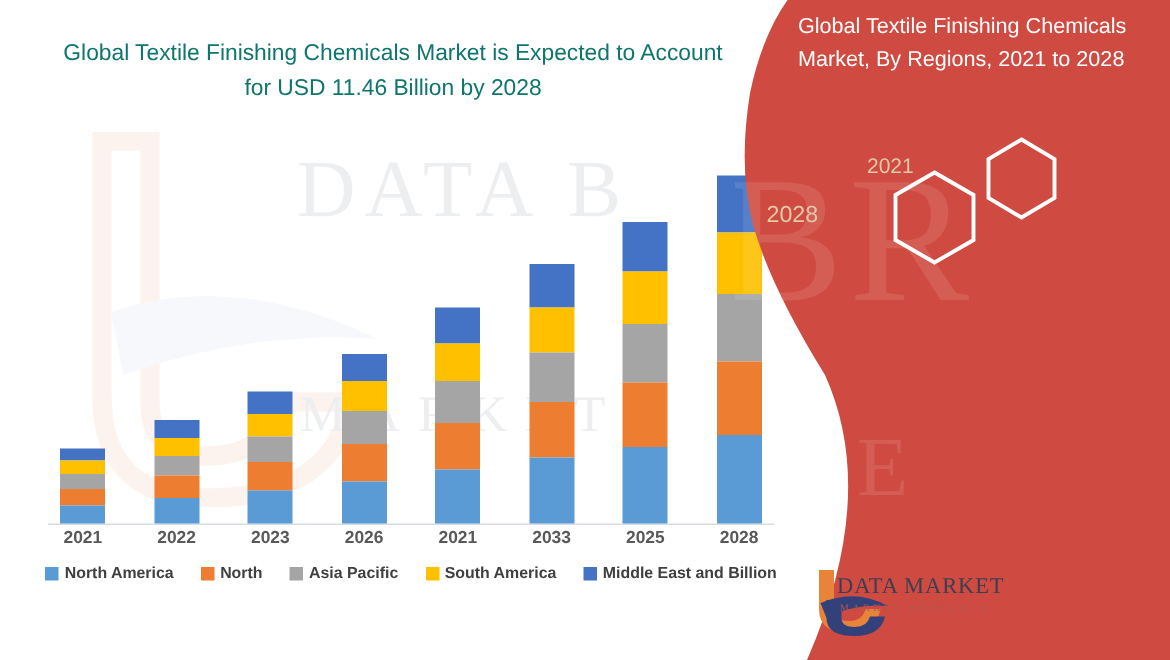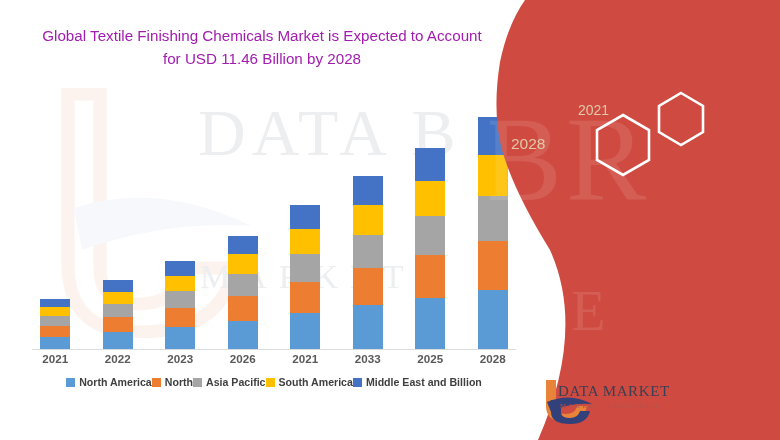--- a/index.html
+++ b/index.html
@@ -33,39 +33,39 @@
     pointer-events: none;
     font-family: "Liberation Serif", serif;
     color: #eceef0;
     letter-spacing: 6px;
     white-space: nowrap;
     user-select: none;
   }
   .wm-data {
     left: 198px;
     top: 95px;
-    font-size: 66px;
+    font-size: 54px;
   }
   .wm-mkt {
     left: 200px;
     top: 258px;
     font-size: 34px;
     letter-spacing: 12px;
   }
 
   
   .chart-title {
     position: absolute;
     left: 36px;
     top: 24px;
     width: 452px;
     text-align: center;
     font-size: 15.2px;
     line-height: 1.52;
-    color: #a21caf;
+    color: #0f766e;
   }
 
   .plot {
     position: absolute;
     left: 24px;
     top: 100px;
     width: 500px;
     height: 250px;
   }
   .axis-line {
@@ -119,21 +119,21 @@
   }
 
   .legend {
     position: absolute;
     left: 24px;
     top: 376px;
     width: 500px;
     display: flex;
     justify-content: center;
     align-items: center;
-    gap: 0;
+    gap: 18px;
   }
   .legend-item {
     display: flex;
     align-items: center;
     gap: 4px;
   }
   .legend-swatch {
     width: 9px;
     height: 9px;
     flex: 0 0 auto;
@@ -350,20 +350,21 @@
 
   <svg class="red-panel" viewBox="0 0 290 440" preserveAspectRatio="none">
     <path id="redshape" d="M35 0 L290 0 L290 440 L48 440 Q96 330 60 250 Q24 192 12 150 Q2 112 10 62 Q18 24 35 0 Z" fill="#CF4A40"></path>
     <g opacity="0.10" fill="#ffffff" font-family="Liberation Serif, serif">
       <text x="-8" y="200" font-size="120" letter-spacing="4">BR</text>
       <text x="30" y="330" font-size="56" letter-spacing="14">RE</text>
     </g>
   </svg>
 
   <div class="red-content">
+    <div class="panel-title">Global Textile Finishing Chemicals Market, By Regions, 2021 to 2028</div>
 
     <svg class="hexes" viewBox="0 0 140 110">
       <polygon points="43,30 69,45 69,75 43,90 17,75 17,45" fill="none" stroke="#ffffff" stroke-width="2.6"></polygon>
       <polygon points="101,8 123,21 123,47 101,60 79,47 79,21" fill="none" stroke="#ffffff" stroke-width="2.6"></polygon>
     </svg>
     <div class="hex-label a2028">2028</div>
     <div class="hex-label a2021">2021</div>
 
 
     <svg class="dbmr-logo" viewBox="0 0 180 46">

